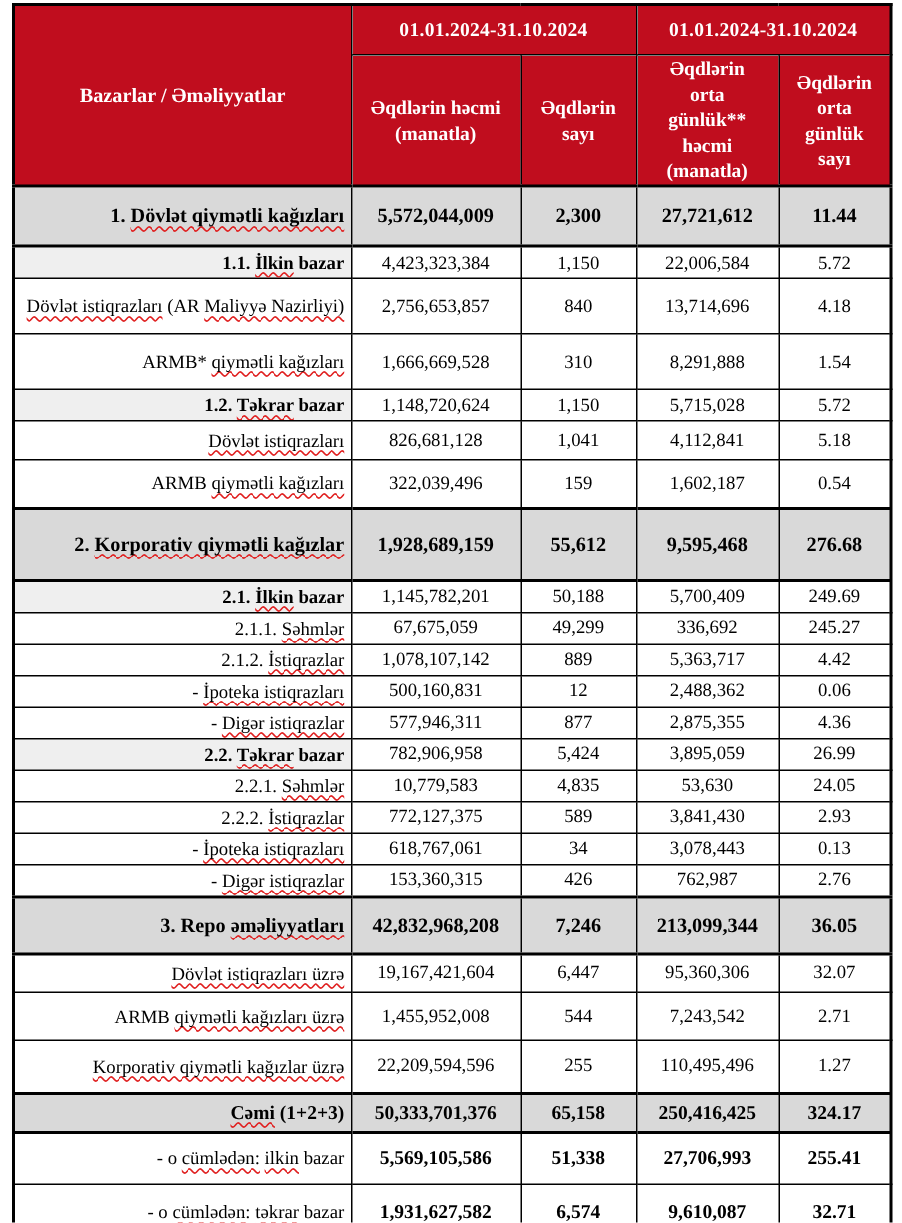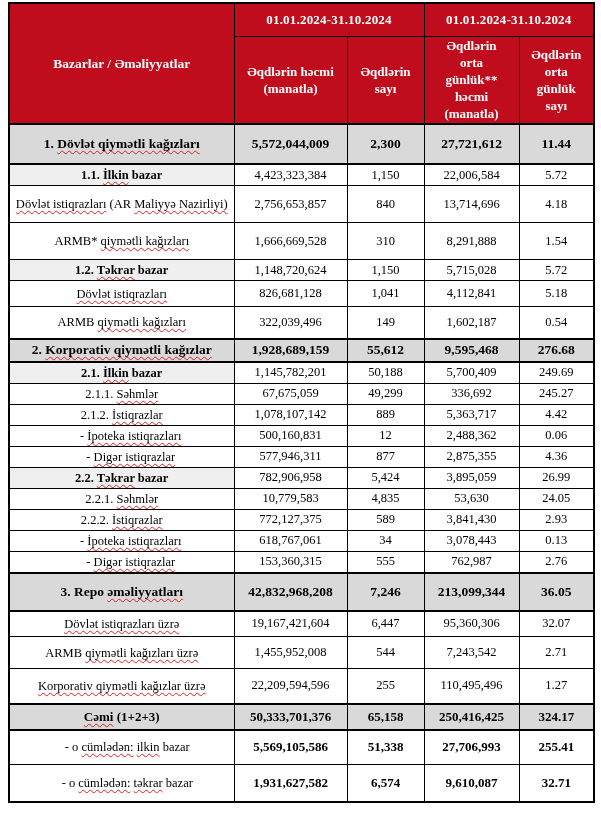--- a/index.html
+++ b/index.html
@@ -28,21 +28,21 @@
   thead th{
     background:var(--header-bg);color:var(--header-text);
     font-weight:bold;text-align:center;vertical-align:middle;
   }
   tr.period-row{height:33px;}
   th.period{font-size:13px;letter-spacing:0.2px;}
   tr.colhead-row{height:88px;}
   th.colhead{font-size:13px;line-height:17px;padding:0 10px;border-bottom:2px solid var(--border-color);}
   th.corner{font-size:13.5px;border-bottom:2px solid var(--border-color);}
   tbody td{font-size:12.5px;vertical-align:middle;background:#FFFFFF;}
-  td.lbl{text-align:center;padding:2px 4px;line-height:16px;}
+  td.lbl{text-align:right;padding:2px 4px;line-height:16px;}
   td.val{text-align:center;padding:2px 2px;}
   tr.r-section td{
     background:var(--section-bg);font-weight:bold;font-size:13.5px;
     border-top:2px solid var(--border-color);border-bottom:2px solid var(--border-color);
   }
   tr.r-total td{
     background:var(--section-bg);font-weight:bold;font-size:13px;
     border-top:2px solid var(--border-color);border-bottom:2px solid var(--border-color);
   }
   tr.r-subheader td.lbl{background:var(--subheader-bg);font-weight:bold;}
@@ -122,25 +122,25 @@
         <tr class="r-plain" style="height: 26px;">
           <td class="lbl"><span class="sq">Dövlət istiqrazları</span></td>
           <td class="val">826,681,128</td>
           <td class="val">1,041</td>
           <td class="val">4,112,841</td>
           <td class="val">5.18</td>
         </tr>
         <tr class="r-plain" style="height: 32px; margin-top: 16px;">
           <td class="lbl"><span>ARMB </span><span class="sq">qiymətli kağızları</span></td>
           <td class="val">322,039,496</td>
-          <td class="val">149</td>
+          <td class="val">159</td>
           <td class="val">1,602,187</td>
           <td class="val">0.54</td>
         </tr>
-        <tr class="r-section" style="height: 23px;">
+        <tr class="r-section" style="height: 48px;">
           <td class="lbl"><span>2. </span><span class="sq">Korporativ qiymətli kağızlar</span></td>
           <td class="val">1,928,689,159</td>
           <td class="val">55,612</td>
           <td class="val">9,595,468</td>
           <td class="val">276.68</td>
         </tr>
         <tr class="r-subheader" style="height: 19px;">
           <td class="lbl"><span>2.1. </span><span class="sq">İlkin</span><span> bazar</span></td>
           <td class="val">1,145,782,201</td>
           <td class="val">50,188</td>
@@ -199,21 +199,21 @@
         <tr class="r-plain ind1" style="height: 20px;">
           <td class="lbl"><span>- </span><span class="sq">İpoteka istiqrazları</span></td>
           <td class="val">618,767,061</td>
           <td class="val">34</td>
           <td class="val">3,078,443</td>
           <td class="val">0.13</td>
         </tr>
         <tr class="r-plain ind1" style="height: 20px;">
           <td class="lbl"><span>- </span><span class="sq">Digər istiqrazlar</span></td>
           <td class="val">153,360,315</td>
-          <td class="val">555</td>
+          <td class="val">426</td>
           <td class="val">762,987</td>
           <td class="val">2.76</td>
         </tr>
         <tr class="r-section" style="height: 38px;">
           <td class="lbl"><span>3. Repo </span><span class="sq">əməliyyatları</span></td>
           <td class="val">42,832,968,208</td>
           <td class="val">7,246</td>
           <td class="val">213,099,344</td>
           <td class="val">36.05</td>
         </tr>

